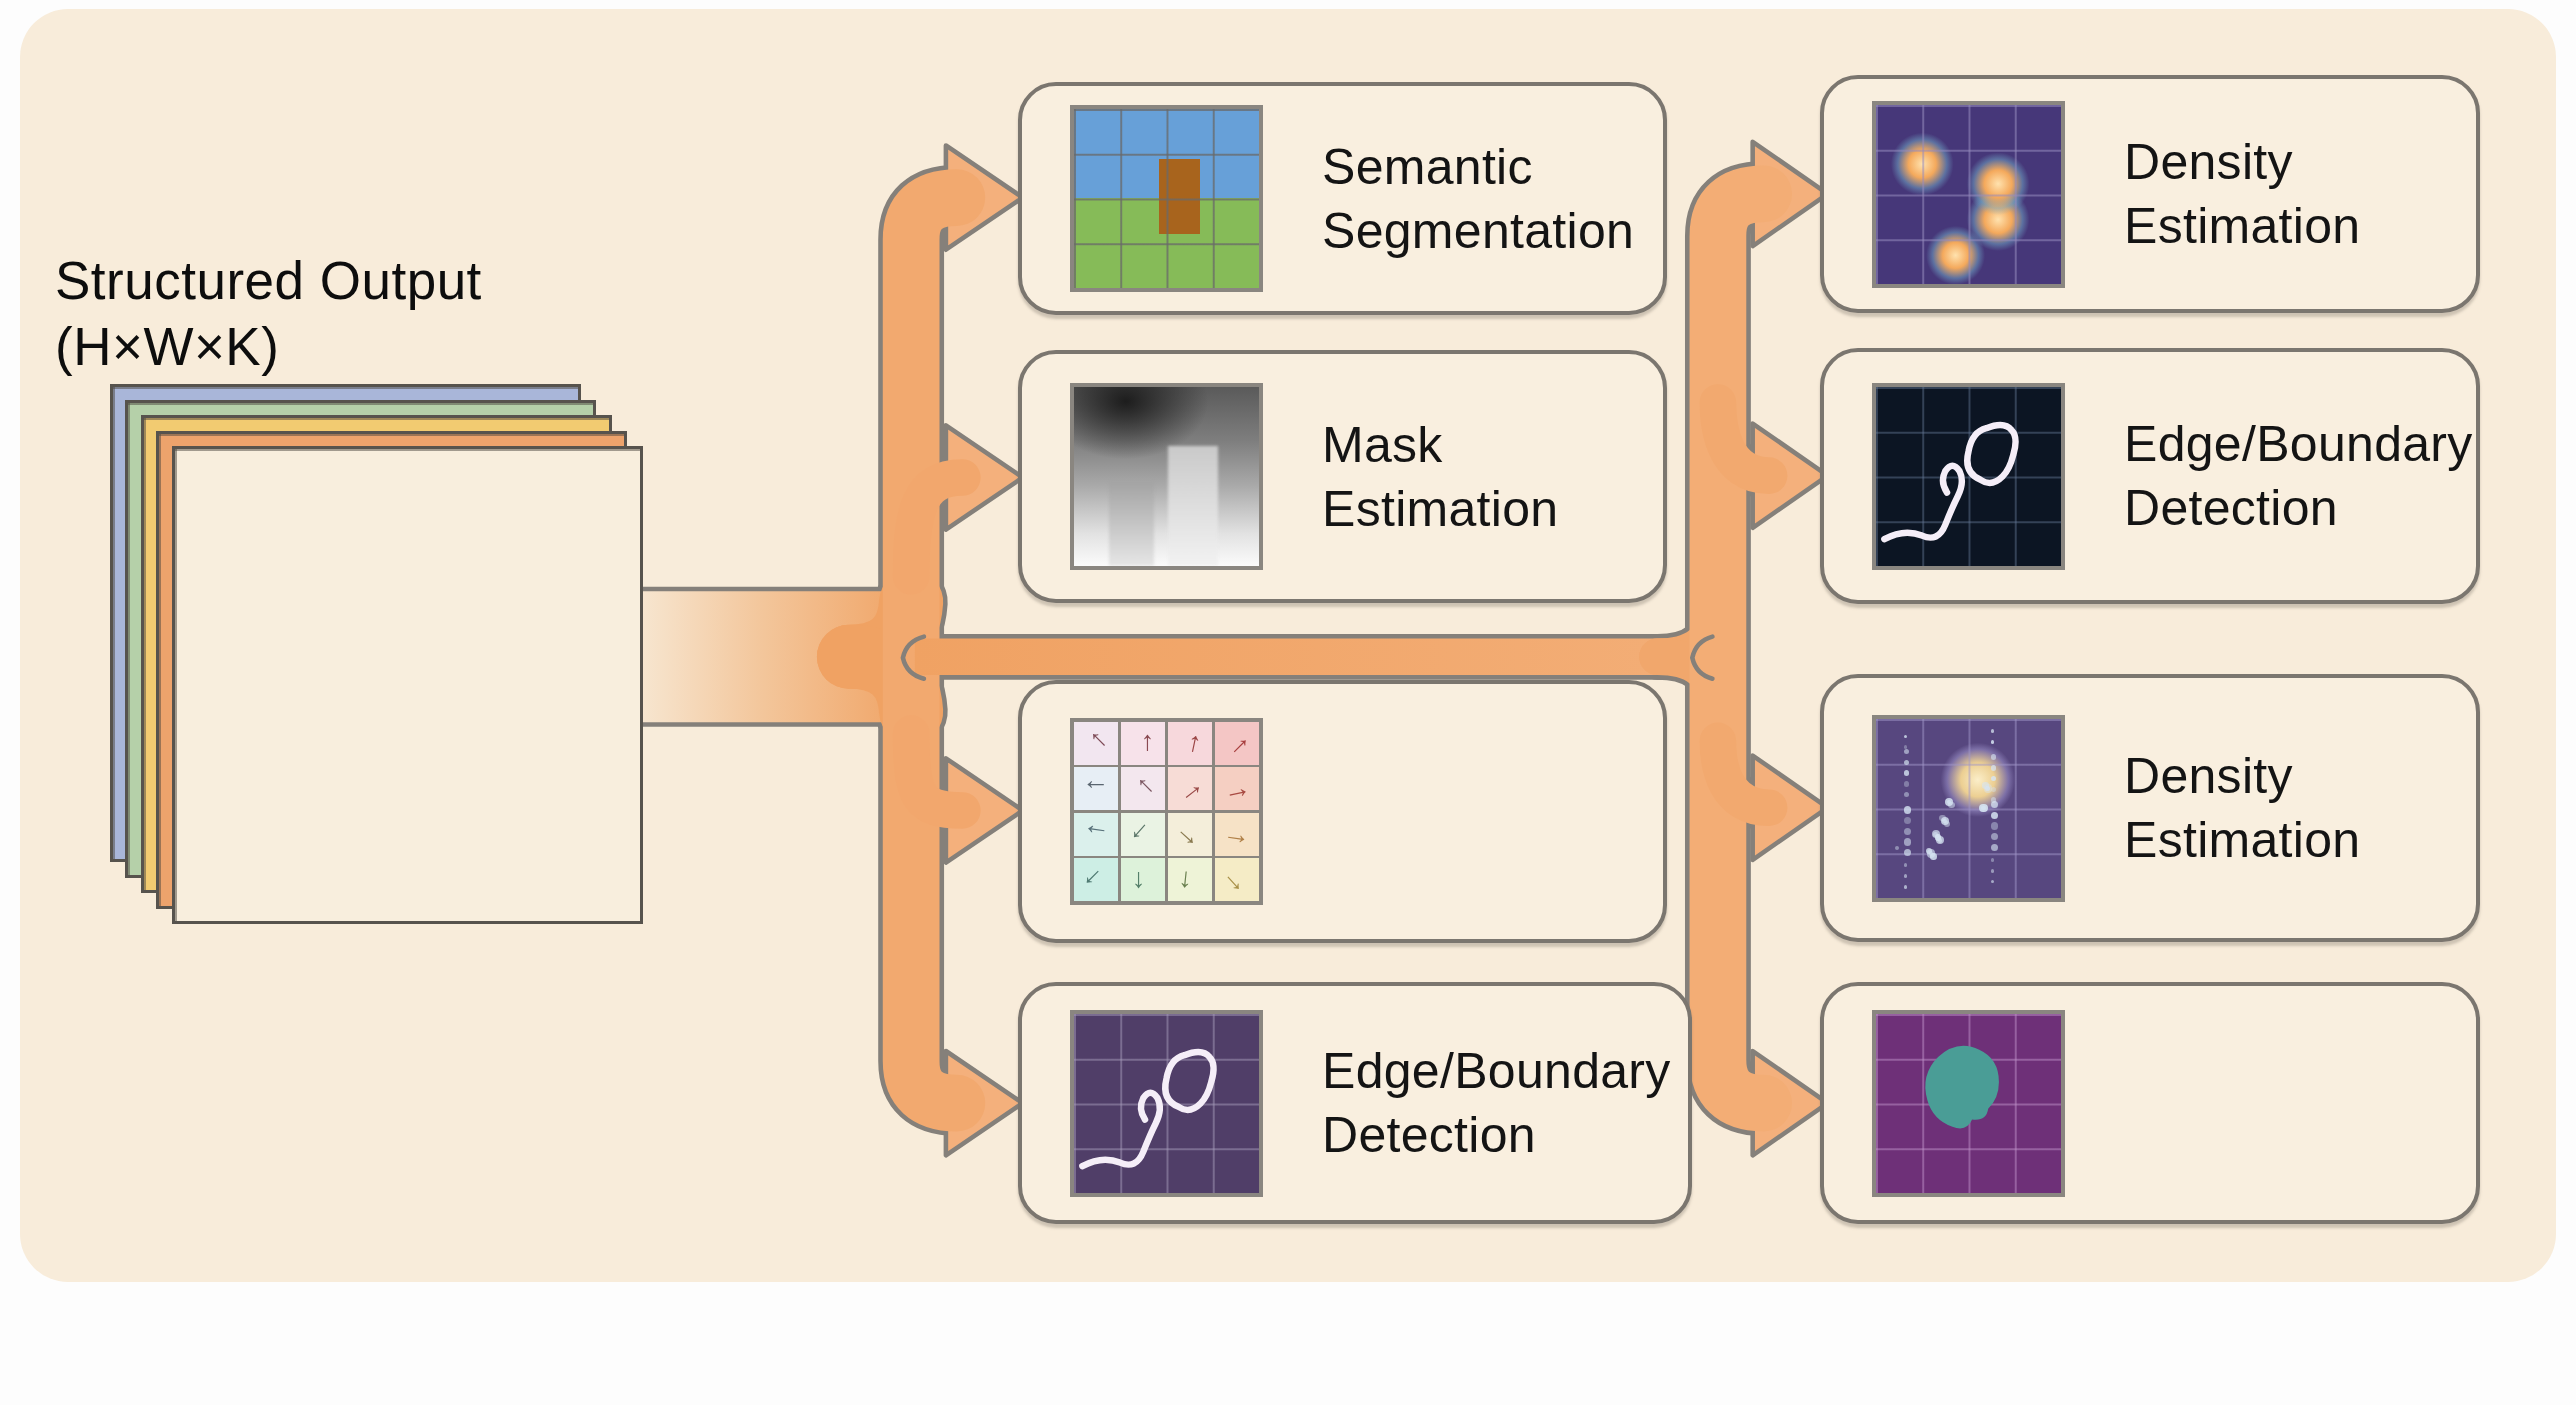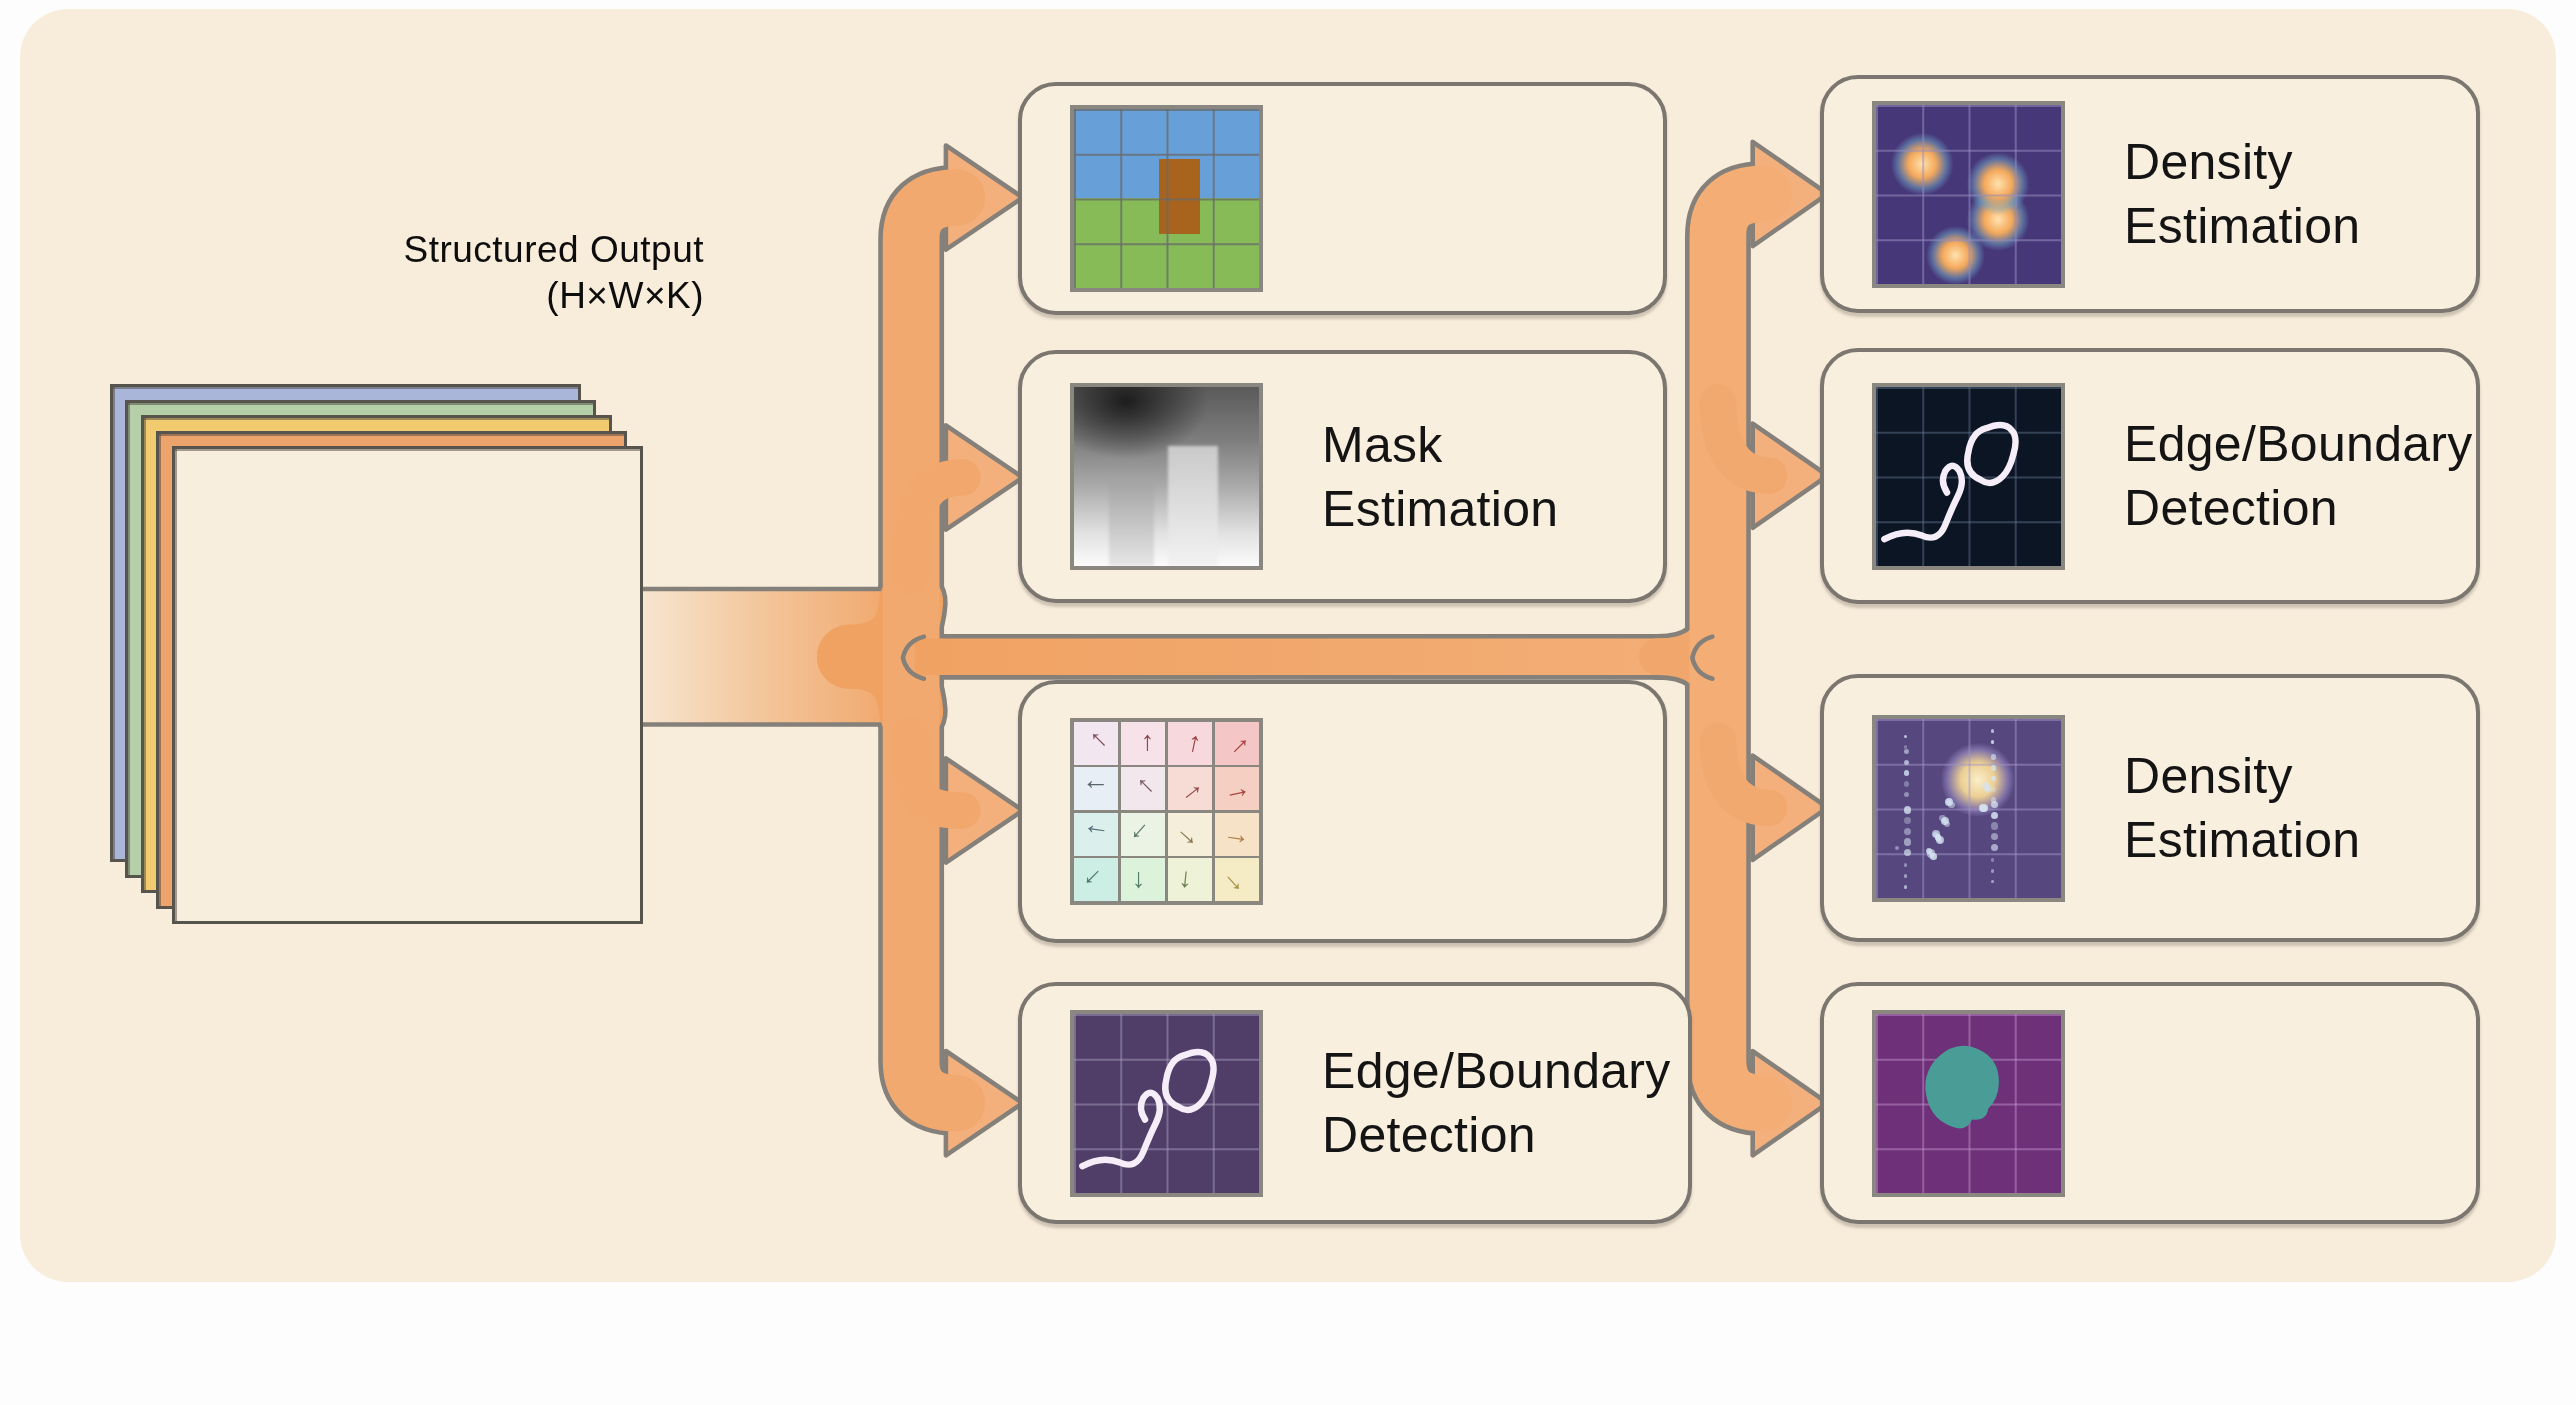--- a/index.html
+++ b/index.html
@@ -10,22 +10,22 @@
   
   .flow-svg{position:absolute;left:0;top:0;}
   
   .stack{position:absolute;left:0;top:0;}
   .stack-layer{position:absolute;width:471px;height:478px;border:3.7px solid #57534d;
     box-sizing:border-box;
     background-image:
       linear-gradient(to right, rgba(75,70,62,.5) 1.8px, transparent 1.8px),
       linear-gradient(to bottom, rgba(75,70,62,.5) 1.8px, transparent 1.8px);
     background-size:20% 100%,100% 20%;}
-  .stack-title{position:absolute;left:55px;top:227px;width:649px;text-align:right;
-    font-size:37px;line-height:1.24;color:#0d0d0d;letter-spacing:0.5px;}
+  .stack-title{position:absolute;left:55px;top:248px;width:649px;text-align:left;
+    font-size:53px;line-height:1.24;color:#0d0d0d;letter-spacing:0.5px;}
   
   .task-box{position:absolute;background:var(--box-bg,#f9efdf);
     border:4.6px solid var(--box-border,#7b766f);border-radius:38px;box-sizing:border-box;
     display:flex;align-items:center;gap:59px;padding-left:48px;
     box-shadow:0 3.7px 2.7px rgba(125,117,106,.35);}
   .box-pos-0{left:1018px;top:82px;width:649px;height:233px;}
   .box-pos-1{left:1018px;top:350px;width:649px;height:253px;}
   .box-pos-2{left:1018px;top:680px;width:649px;height:263px;}
   .box-pos-3{left:1018px;top:982px;width:674px;height:242px;}
   .box-pos-4{left:1820px;top:75px;width:660px;height:238px;}
@@ -159,20 +159,22 @@
         <div class="stack-layer" style="left: 172px; top: 446px; background: linear-gradient(to right, rgba(75, 70, 62, 0.5) 1.8px, transparent 1.8px), linear-gradient(rgba(75, 70, 62, 0.5) 1.8px, transparent 1.8px) rgb(248, 238, 221); z-index: 4;"></div>
       </div>
   </div>
 
   <div id="boxes-root">
       <div class="task-box box-pos-0">
         <div class="thumb thumb-semantic">
           <div class="sem-box"></div>
           <div class="grid-overlay"></div>
         </div>
+        <div class="box-label">Semantic
+Segmentation</div>
       </div>
       <div class="task-box box-pos-1">
         <div class="thumb thumb-depth">
           <div class="depth-b1"></div>
           <div class="depth-b2"></div>
         </div>
         <div class="box-label">Mask
 Estimation</div>
       </div>
       <div class="task-box box-pos-2">

